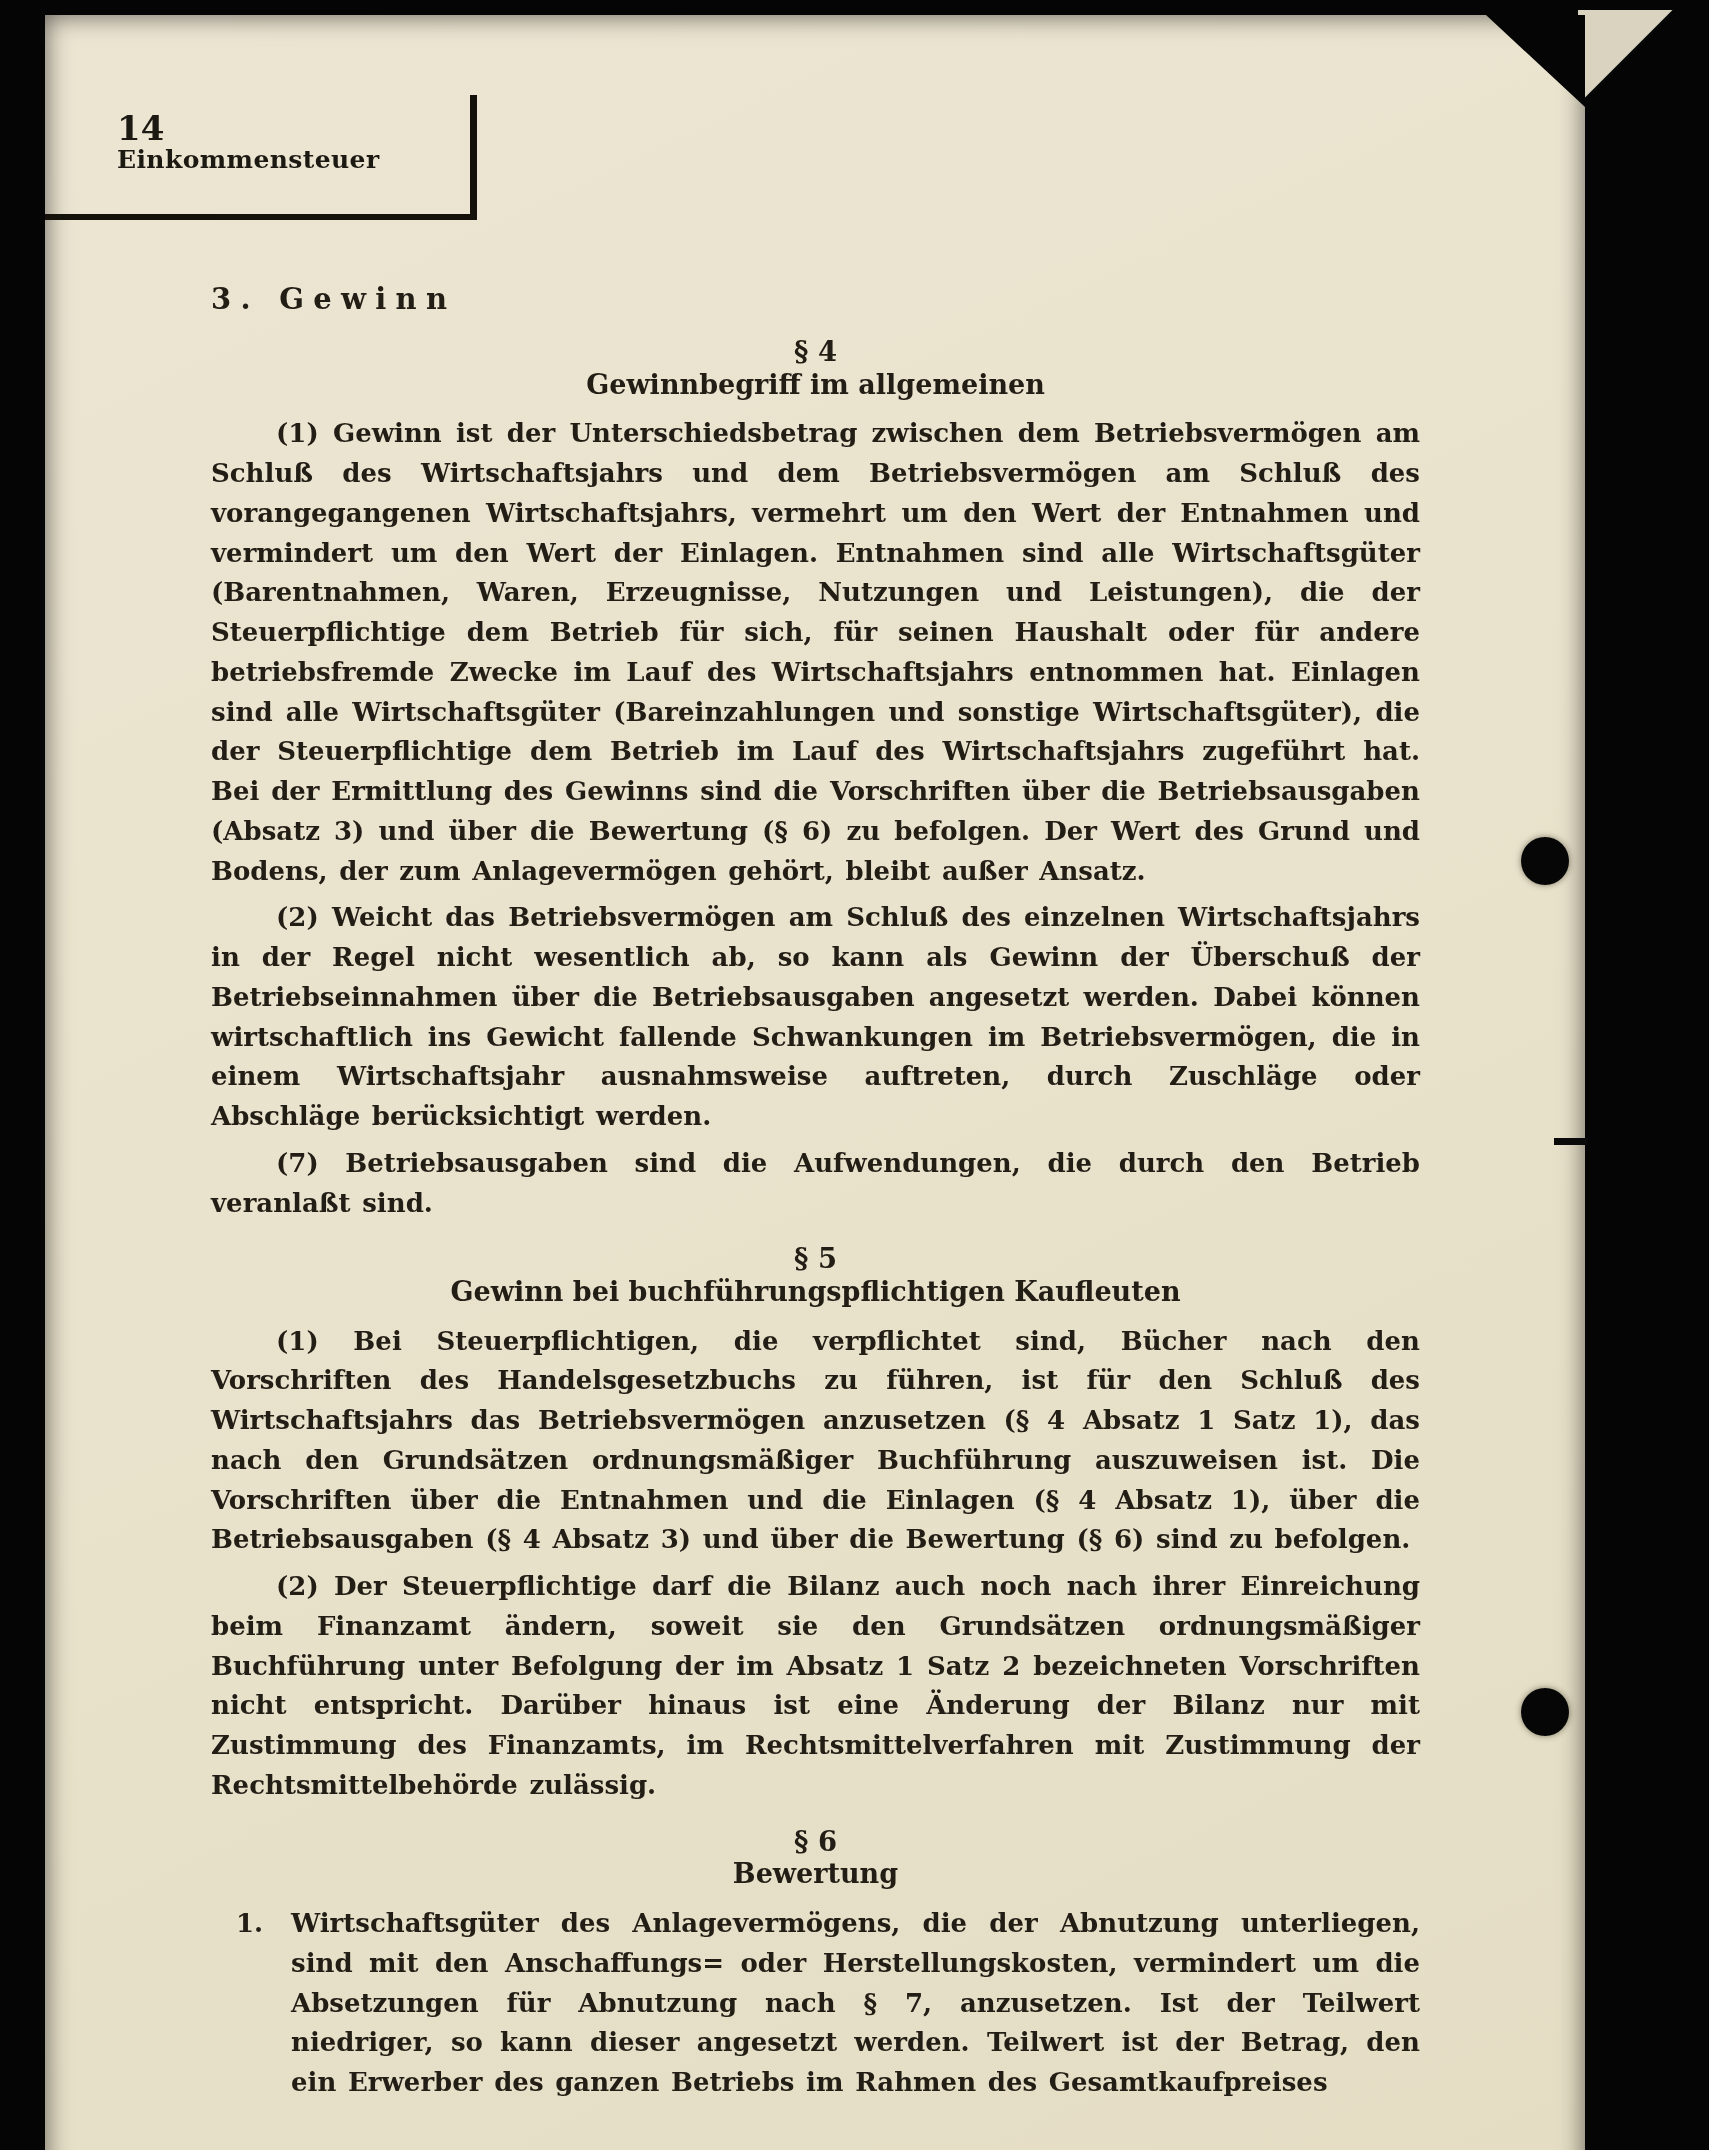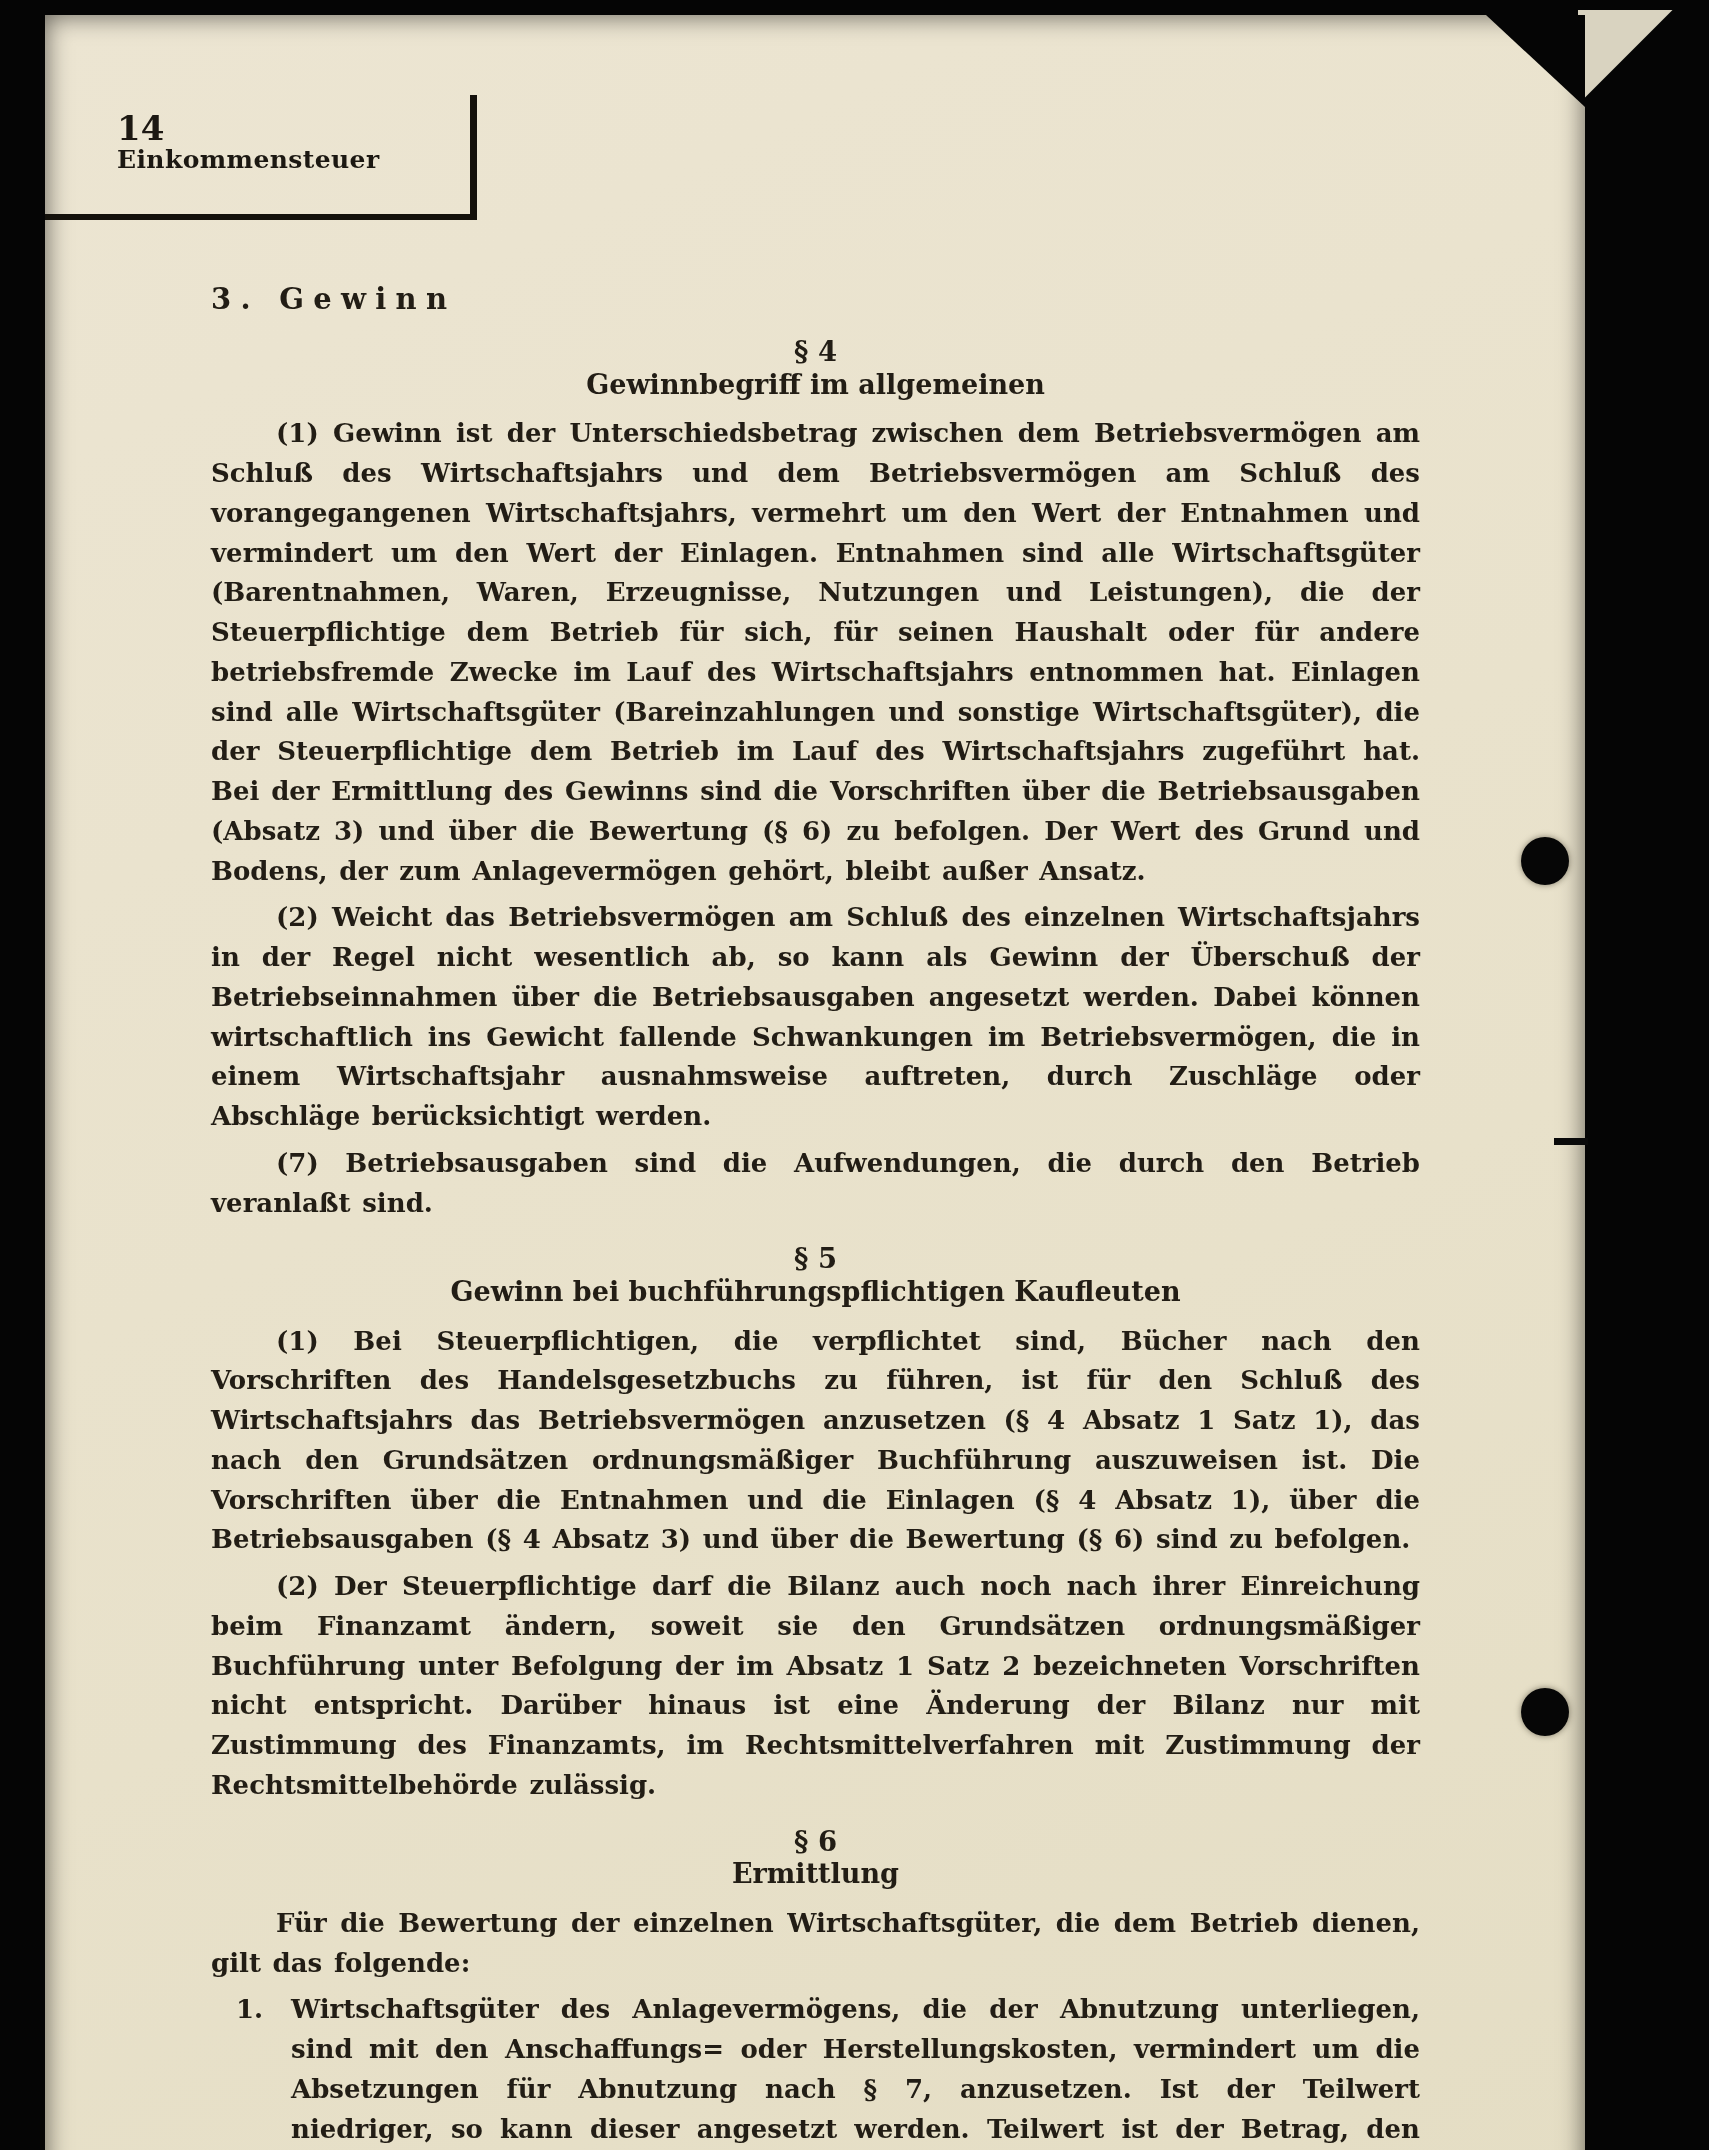--- a/index.html
+++ b/index.html
@@ -169,22 +169,21 @@
 
       <section>
         <h2 class="par-symbol">§ 5</h2>
         <h3 class="par-title">Gewinn bei buchführungspflichtigen Kaufleuten</h3>
         <p>(1) Bei Steuerpflichtigen, die verpflichtet sind, Bücher nach den Vorschriften des Handelsgesetzbuchs zu führen, ist für den Schluß des Wirtschaftsjahrs das Betriebsvermögen anzusetzen (§ 4 Absatz 1 Satz 1), das nach den Grundsätzen ordnungsmäßiger Buchführung auszuweisen ist. Die Vorschriften über die Entnahmen und die Einlagen (§ 4 Absatz 1), über die Betriebsausgaben (§ 4 Absatz 3) und über die Bewertung (§ 6) sind zu befolgen.</p>
         <p>(2) Der Steuerpflichtige darf die Bilanz auch noch nach ihrer Einreichung beim Finanzamt ändern, soweit sie den Grundsätzen ordnungsmäßiger Buchführung unter Befolgung der im Absatz 1 Satz 2 bezeichneten Vorschriften nicht entspricht. Darüber hinaus ist eine Änderung der Bilanz nur mit Zustimmung des Finanzamts, im Rechtsmittelverfahren mit Zustimmung der Rechtsmittelbehörde zulässig.</p>
       </section>
 
       <section>
         <h2 class="par-symbol">§ 6</h2>
-        <h3 class="par-title">Ermittlung</h3>
-        <p>Für die Bewertung der einzelnen Wirtschaftsgüter, die dem Betrieb dienen, gilt das folgende:</p>
+        <h3 class="par-title">Bewertung</h3>
         <div class="list-item">
           <span class="list-marker">1.</span>
           <span class="list-text">Wirtschaftsgüter des Anlagevermögens, die der Abnutzung unterliegen, sind mit den Anschaffungs= oder Herstellungskosten, vermindert um die Absetzungen für Abnutzung nach § 7, anzusetzen. Ist der Teilwert niedriger, so kann dieser angesetzt werden. Teilwert ist der Betrag, den ein Erwerber des ganzen Betriebs im Rahmen des Gesamtkaufpreises</span>
         </div>
       </section>
 
     </div>
   </div>
 </div>
 

